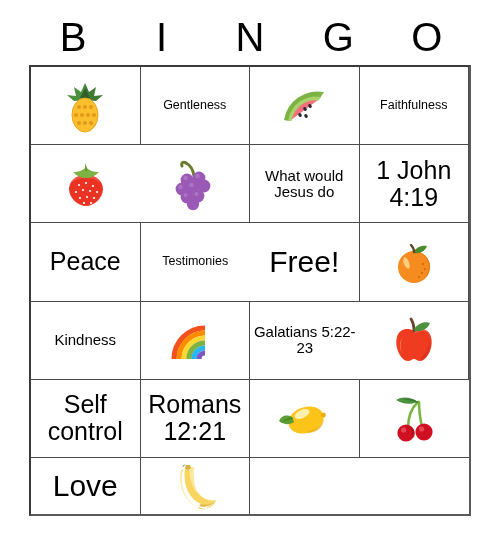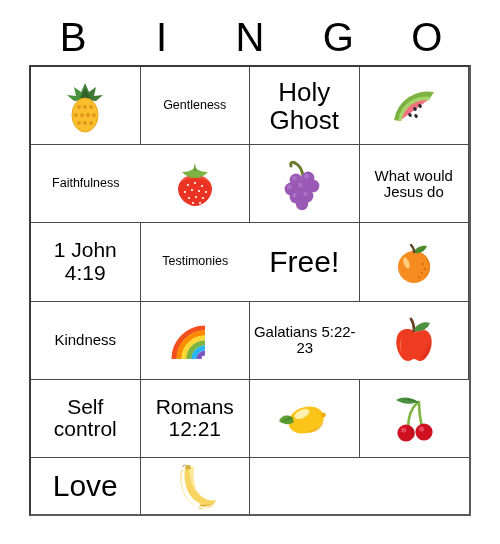--- a/index.html
+++ b/index.html
@@ -72,21 +72,21 @@
 
   .cell .txt {
     display: block;
     width: 100%;
     line-height: 1.08;
     word-wrap: break-word;
   }
   
   .sz-xl .txt { font-size: 30px; }
   .sz-lg .txt { font-size: 26px; }
-  .sz-md .txt { font-size: 21px; }
+  .sz-md .txt { font-size: 25px; }
   .sz-sm .txt { font-size: 15px; }
   .sz-xs .txt { font-size: 12.5px; }
 
   .emoji-wrap {
     width: 100%;
     display: flex;
     align-items: center;
     justify-content: center;
   }
   .emoji-wrap svg { display: block; }
@@ -125,23 +125,20 @@
               <circle cx="31" cy="36" r="2"></circle>
        <circle cx="16" cy="44" r="2"></circle>
               <circle cx="22" cy="44" r="2"></circle>
               <circle cx="28" cy="44" r="2"></circle>
      </g>
    </svg>
         </span>
       </div>
       <div class="cell sz-xs">
         <span class="txt">Gentleness</span>
-      </div>
-      <div class="cell sz-lg">
-        <span class="txt">Holy Ghost</span>
       </div>
       <div class="cell">
         <span class="emoji-wrap">
           <svg width="52" height="44" viewBox="0 0 52 44">
      <path d="M6 36 A34 34 0 0 1 46 8 L42 14 A27 27 0 0 0 11 37 Z" fill="#7cb342"></path>
      <path d="M11 37 A27 27 0 0 1 42 14 Z" fill="#c7e89a"></path>
      <path d="M13 36 A24 24 0 0 1 40 16 L13 36 Z" fill="#f4707f"></path>
      <path d="M10 37 A28 28 0 0 1 43 13 L40.5 16.5 A24 24 0 0 0 13.5 37 Z" fill="#a8d26a"></path>
      <g fill="#2b2b2b">
        <ellipse cx="27" cy="25" rx="1.6" ry="2.1" transform="rotate(-35 27 25)"></ellipse>
@@ -208,20 +205,23 @@
      </g>
    </svg>
         </span>
       </div>
       <div class="cell sz-sm">
         <span class="txt">What would Jesus do</span>
       </div>
       <div class="cell sz-md">
         <span class="txt">1 John 4:19</span>
       </div>
+      <div class="cell sz-md">
+        <span class="txt">Peace</span>
+      </div>
       <div class="cell sz-xs">
         <span class="txt">Testimonies</span>
       </div>
       <div class="cell sz-xl">
         <span class="txt">Free!</span>
       </div>
       <div class="cell">
         <span class="emoji-wrap">
           <svg width="50" height="50" viewBox="0 0 50 50">
      <circle cx="25" cy="30" r="16" fill="#f68b1f"></circle>

